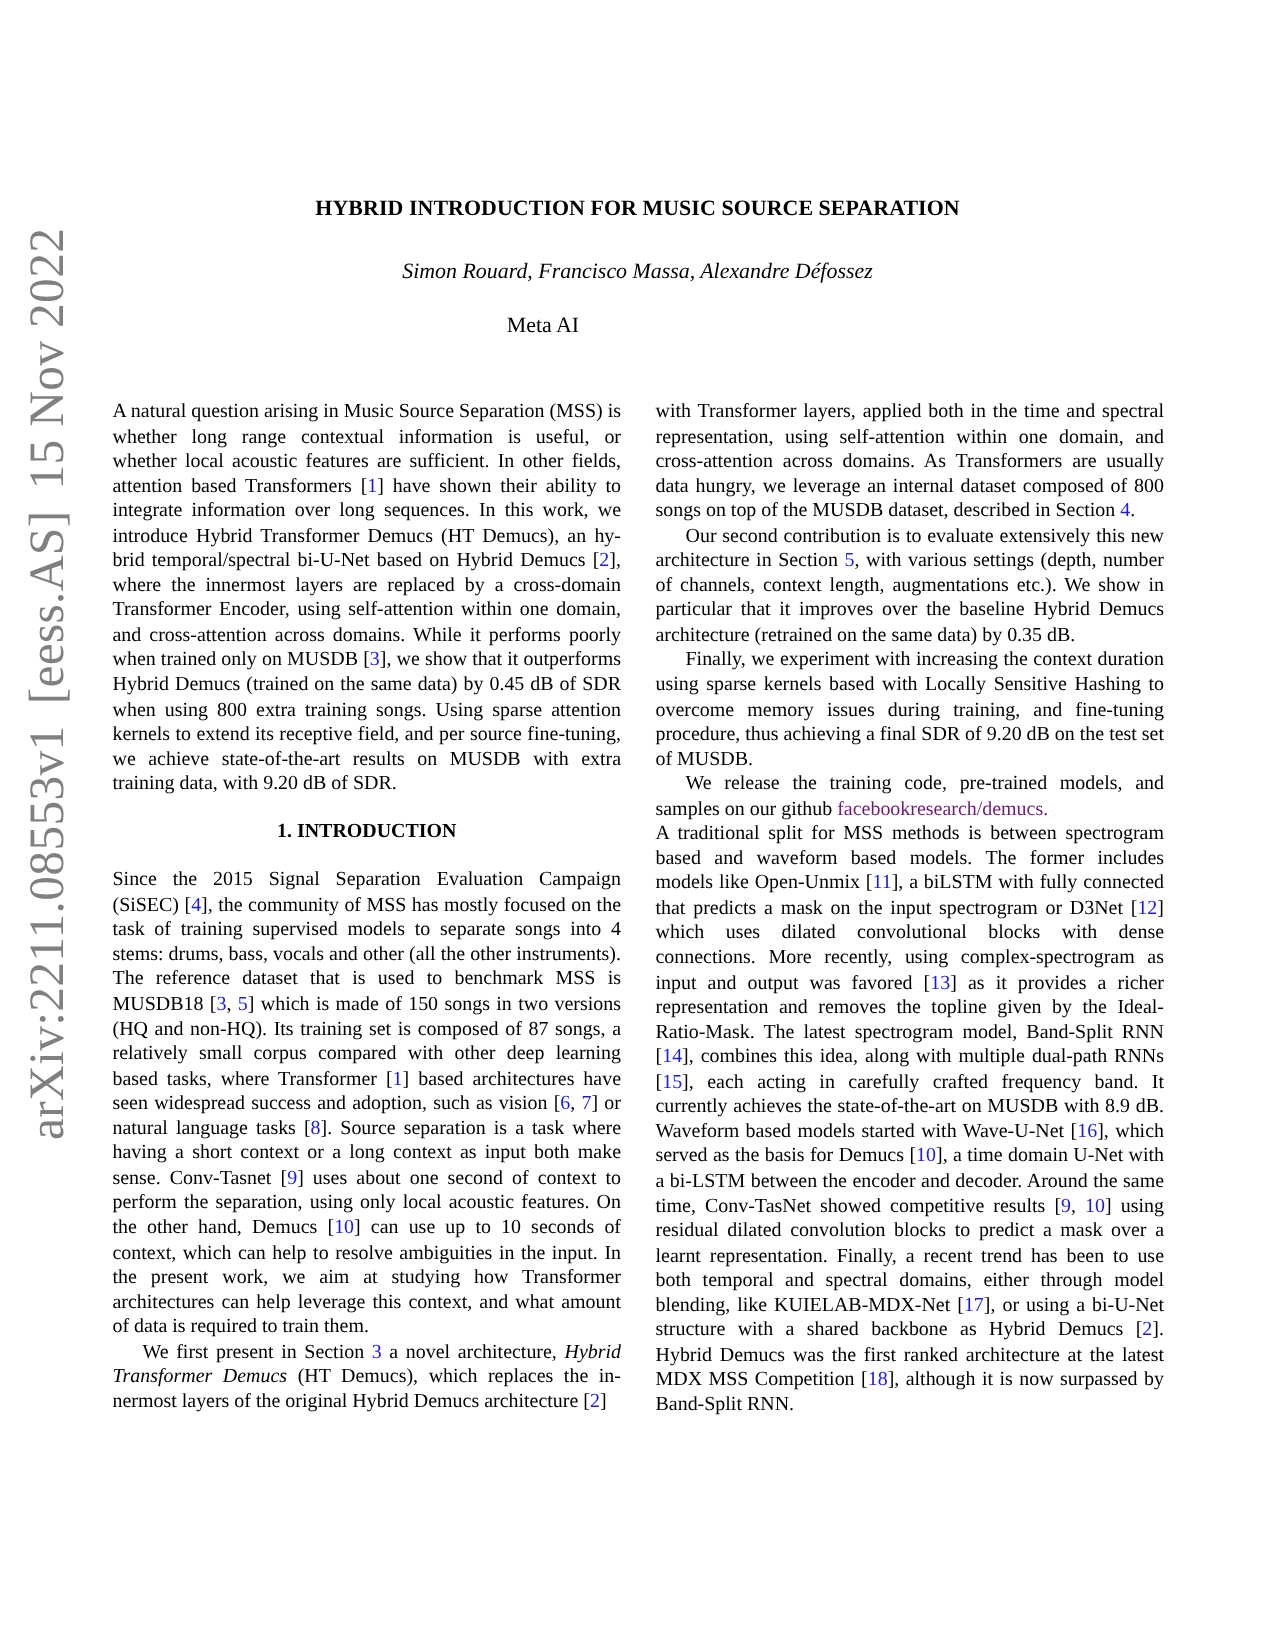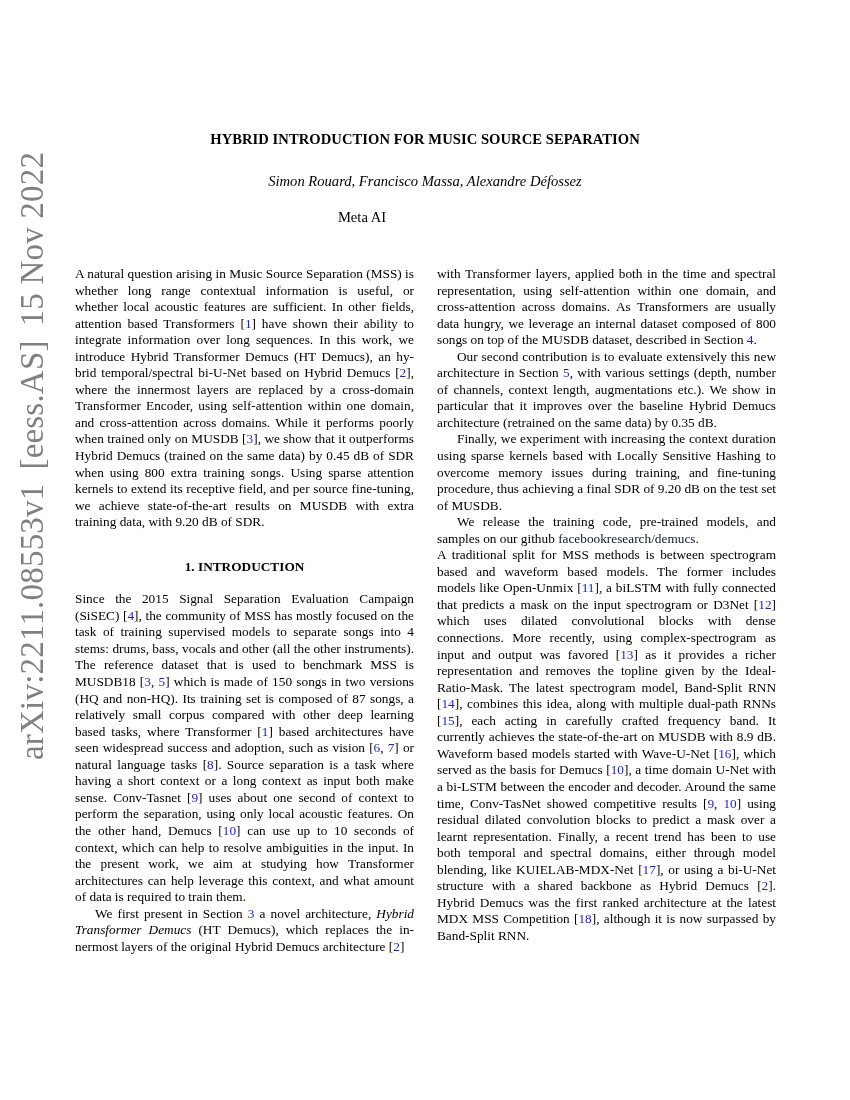--- a/index.html
+++ b/index.html
@@ -77,28 +77,28 @@
     p {
       margin: 0;
     }
     p.indent { text-indent: 20px; }
     .abstract-head { margin-bottom: 8px; }
     .index-terms {
       margin-top: 10px;
       text-indent: 20px;
     }
     .index-terms b { font-style: italic; }
-    .intro-head { margin-top: 28px; margin-bottom: 16px; text-align: center; }
+    .intro-head { margin-top: 15px; margin-bottom: 16px; text-align: center; }
     .related-head { margin-top: 33px; margin-bottom: 16px; }
     a, .cite {
       color: #0000ee;
       text-decoration: none;
     }
     .cite { color: #1a1ae6; }
-    .link { color: #0f172a; }
+    .link { color: #701a75; }
   </style>
 </head>
 <body>
 
 <div class="arxiv-stamp">
   <span>arXiv:2211.08553v1</span><span>[eess.AS]</span><span>15 Nov 2022</span>
 </div>
 
 <div class="title">HYBRID INTRODUCTION FOR MUSIC SOURCE SEPARATION</div>
 <div class="authors">Simon Rouard, Francisco Massa, Alexandre Défossez</div>

